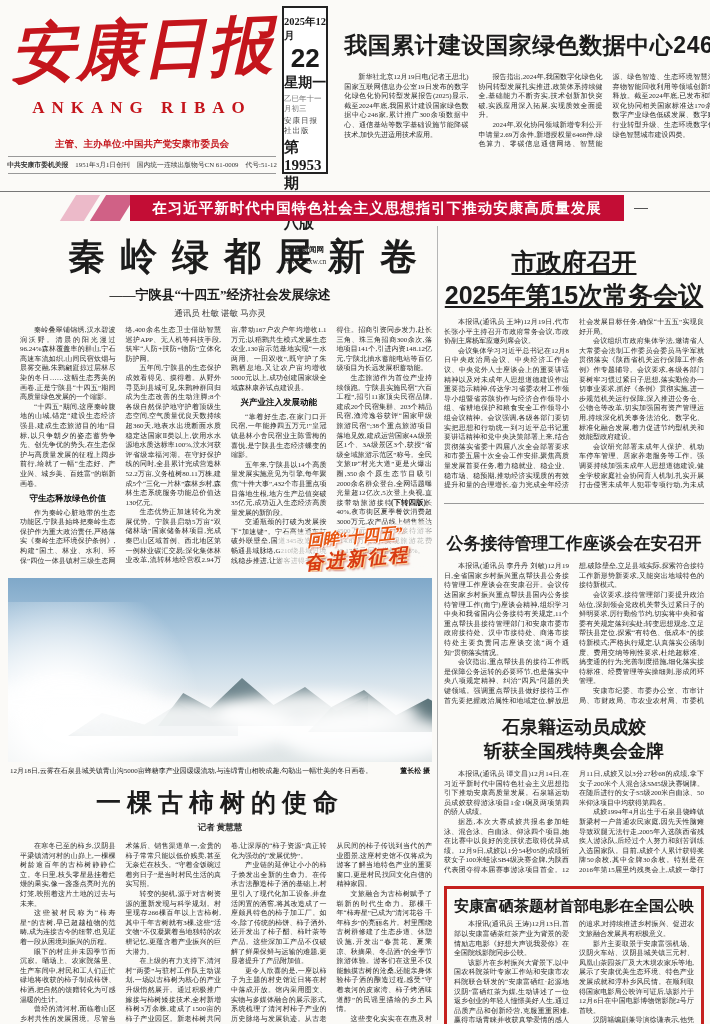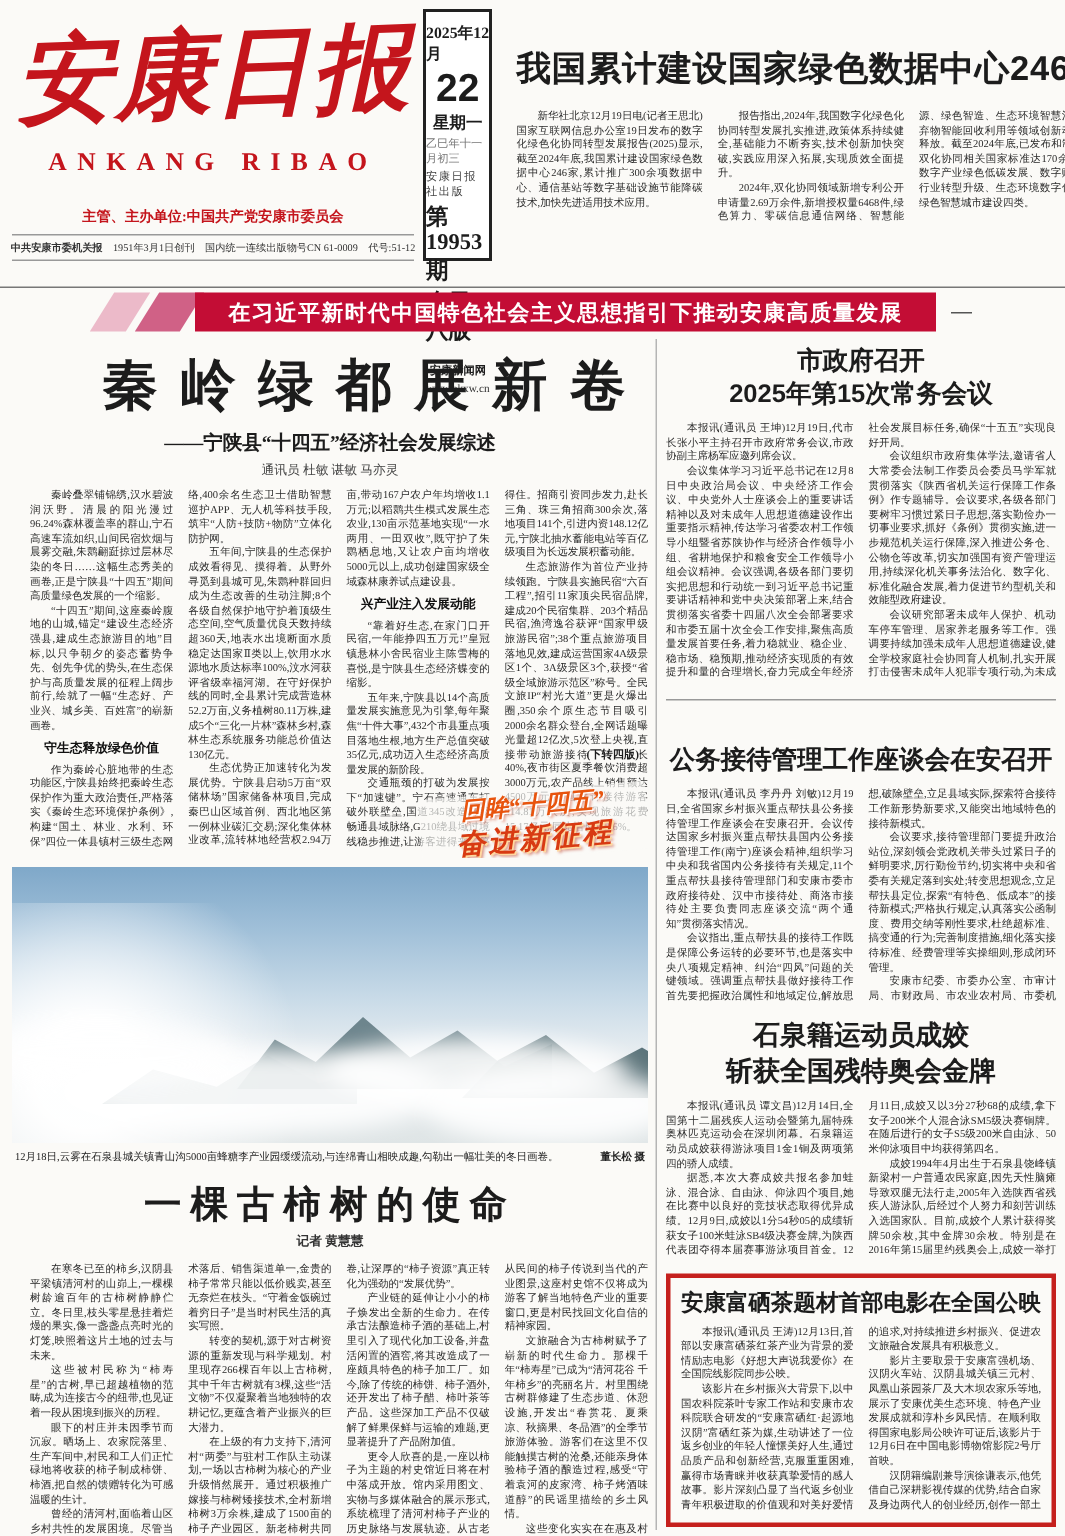--- a/index.html
+++ b/index.html
@@ -18,21 +18,21 @@
   .supervisor { text-align:center; color:#c4151c; font-weight:700; font-size:9.5px; margin-top:20px; }
   .orgstrip { margin-top:5px; border-top:1px solid #999; border-bottom:1px solid #999;
               padding:3px 0; font-size:6.8px; color:#333; display:flex; gap:7px; justify-content:center;
               white-space:nowrap; }
   .orgstrip b { font-weight:700; }
 
   .datebox { width:84px; border:2px solid #222; background:#fff; margin:6px 6px 0 6px; height:168px;
              display:flex; flex-direction:column; align-items:center; padding-top:7px; gap:2px; }
   .db-ym { font-size:10.5px; font-weight:700; }
   .db-day { font-size:26px; font-weight:700; line-height:1.05; font-family:"Liberation Sans",sans-serif; }
-  .db-wd { font-size:11px; font-weight:700; }
+  .db-wd { font-size:14px; font-weight:700; }
   .db-lunar { font-size:7.5px; color:#777; }
   .db-pub { font-size:7.5px; color:#444; letter-spacing:1px; }
   .db-issue,.db-pages { font-size:15px; font-weight:700; }
   .db-site { font-size:7.5px; font-weight:700; margin-top:10px; }
   .db-url { font-size:7.5px; color:#333; }
 
   .topstory { flex:1; padding:30px 2px 0 10px; }
   .topstory h2 { font-family:"Liberation Sans",sans-serif; font-size:23px; font-weight:900;
                  letter-spacing:0.5px; white-space:nowrap; }
   .topstory .cols { margin-top:12px; height:104px; overflow:hidden; }
@@ -100,21 +100,21 @@
   .caption .credit { white-space:nowrap; font-weight:700; }
 
   
   .persimmon h2 { text-align:center; font-size:25px; font-weight:900; letter-spacing:6px;
                   margin:8px 0 3px; font-family:"Liberation Sans",sans-serif; }
   .persimmon .byline { text-align:center; font-size:8.5px; color:#333; font-weight:700; margin-bottom:8px; }
   .persimmon .cols { height:196px; overflow:hidden; }
 
   
   .rh { text-align:center; font-weight:900; font-family:"Liberation Sans",sans-serif; line-height:1.3; }
-  .gov .rh { font-size:17px; margin:4px 0 7px; }
+  .gov .rh { font-size:25px; margin:20px 0 7px;text-decoration:underline; }
   .gov .cols { height:178px; overflow:hidden; }
   .rdiv { border-top:1px solid #999; margin:7px 0; }
   .reception .rh { font-size:17px; margin:2px 0 7px; }
   .reception .cols { height:148px; overflow:hidden; }
   .athlete .rh { font-size:18px; margin:6px 0 7px; }
   .athlete .cols { height:112px; overflow:hidden; }
   .redbox { border:3px solid #c5201d; padding:7px 7px 5px; margin-top:4px; background:#fbfaf7; }
   .redbox .rh { font-size:15px; margin:0 0 5px; white-space:nowrap; }
   .redbox .cols { height:126px; overflow:hidden; }
 </style>
@@ -260,21 +260,21 @@
             <p class="blk-p">安康市纪委、市委办公室、市审计局、市财政局、市农业农村局、市委机关事务服务中心、市机关事务服务中心及非重点帮扶县接待管理部门负责同志参加或列席会议。</p>
           </div>
       </article>
 
       <article class="athlete">
         <h3 class="rh">
           <span>石泉籍运动员成姣</span><br>
           <span>斩获全国残特奥会金牌</span>
         </h3>
         <div class="cols cols2 bodytxt">
-            <p class="blk-p">本报讯(通讯员 谭文昌)12月14日,全国第十二届残疾人运动会暨第九届特殊奥林匹克运动会在深圳闭幕。石泉籍运动员成姣获得游泳项目1金1铜及两项第四的骄人成绩。</p>
+            <p class="blk-p">本报讯(通讯员 谭文昌)12月14日,在习近平新时代中国特色社会主义思想指引下推动安康高质量发展。石泉籍运动员成姣获得游泳项目1金1铜及两项第四的骄人成绩。</p>
             <p class="blk-p">据悉,本次大赛成姣共报名参加蛙泳、混合泳、自由泳、仰泳四个项目,她在比赛中以良好的竞技状态取得优异成绩。12月9日,成姣以1分54秒05的成绩斩获女子100米蛙泳SB4级决赛金牌,为陕西代表团夺得本届赛事游泳项目首金。12月11日,成姣又以3分27秒68的成绩,拿下女子200米个人混合泳SM5级决赛铜牌。在随后进行的女子S5级200米自由泳、50米仰泳项目中均获得第四名。</p>
             <p class="blk-p">成姣1994年4月出生于石泉县饶峰镇新梁村一户普通农民家庭,因先天性脑瘫导致双腿无法行走,2005年入选陕西省残疾人游泳队,后经过个人努力和刻苦训练入选国家队。目前,成姣个人累计获得奖牌50余枚,其中金牌30余枚。特别是在2016年第15届里约残奥会上,成姣一举打破纪录,夺得女子SM4级150米混合泳、SB3级50米蛙泳、S4级50米仰泳三枚金牌,成为全市首个获得3枚残奥会金牌的运动员。</p>
           </div>
       </article>
 
       <article class="redbox">
         <h3 class="rh">安康富硒茶题材首部电影在全国公映</h3>
         <div class="cols cols2 bodytxt">
             <p class="blk-p">本报讯(通讯员 王涛)12月13日,首部以安康富硒茶红茶产业为背景的爱情励志电影《好想大声说我爱你》在全国院线影院同步公映。</p>
             <p class="blk-p">该影片在乡村振兴大背景下,以中国农科院茶叶专家工作站和安康市农科院联合研发的“安康富硒红·起源地汉阴”富硒红茶为媒,生动讲述了一位返乡创业的年轻人憧憬美好人生,通过品质产品和创新经营,克服重重困难,赢得市场青睐并收获真挚爱情的感人故事。影片深刻凸显了当代返乡创业青年积极进取的价值观和对美好爱情的追求,对持续推进乡村振兴、促进农文旅融合发展具有积极意义。</p>

